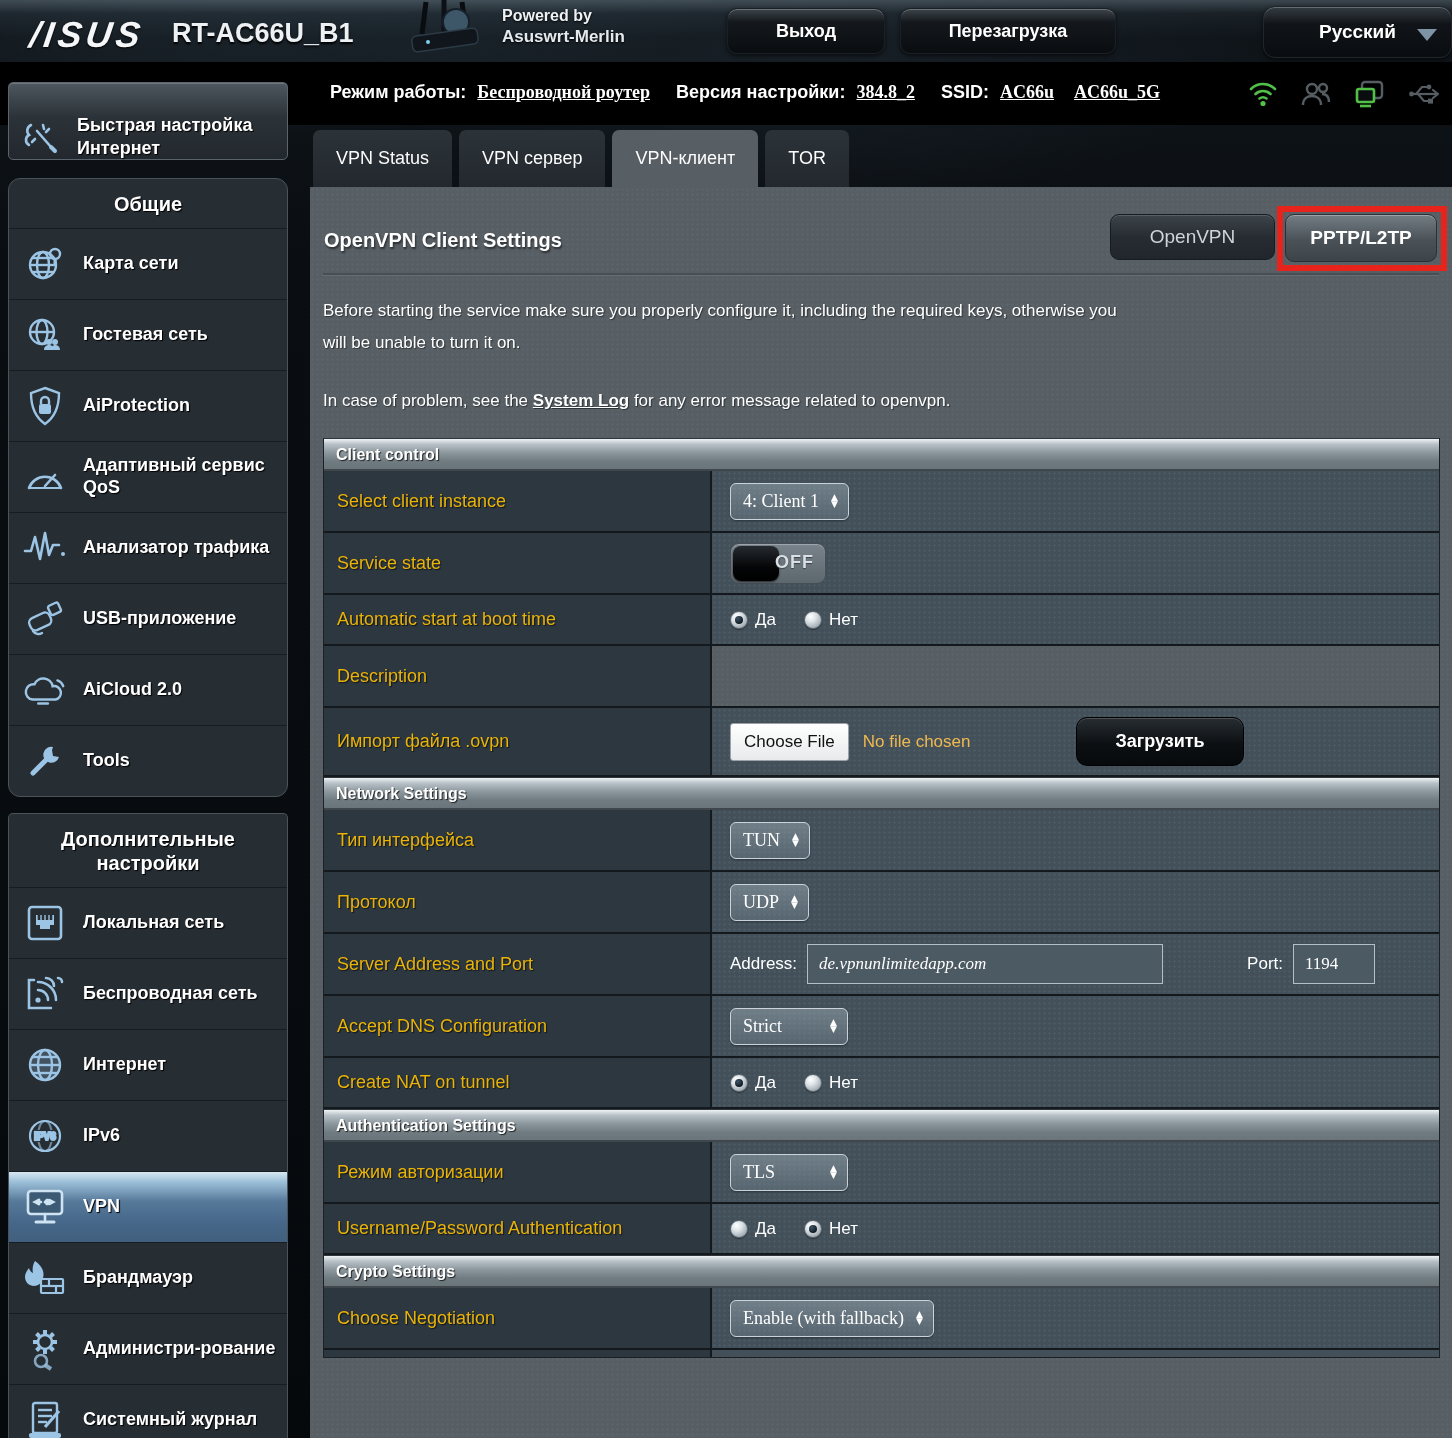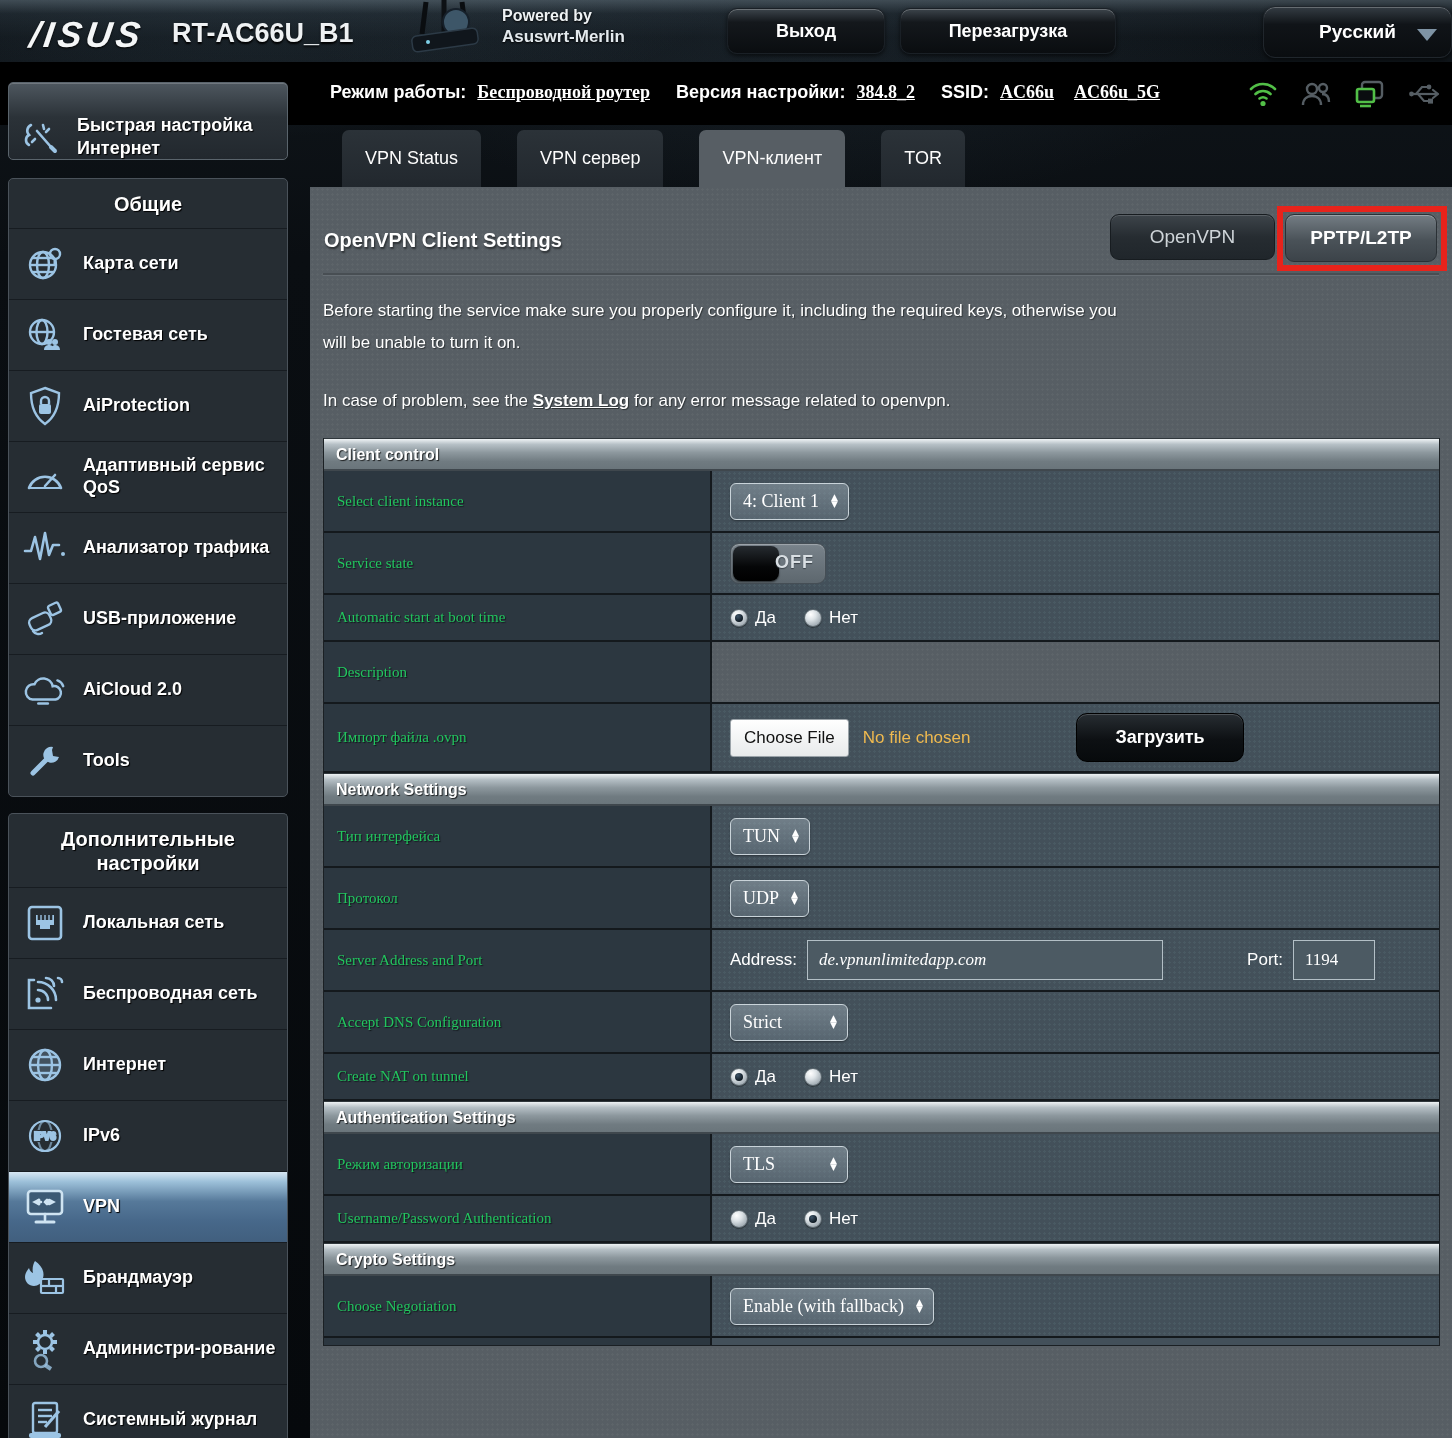--- a/index.html
+++ b/index.html
@@ -44,36 +44,36 @@
   .sb-icons { position:absolute; right:10px; top:18px; display:flex; gap:22px; align-items:center; }
   .sb-icons svg { display:block; }
 
   
   .sidebar { position:absolute; left:8px; top:82px; width:280px; }
   .quick-btn { height:78px; border:1px solid #5a646c; border-radius:5px;
                background:linear-gradient(180deg,#4e575f 0%, #2b3238 45%, #22282e 100%);
                display:flex; align-items:flex-end; gap:14px; padding:0 10px; cursor:pointer;
                box-shadow:inset 0 1px 0 rgba(255,255,255,.2); }
   .quick-btn .txt { font-size:18px; font-weight:bold; line-height:1.25; text-shadow:1px 1px 1px #000; }
-  .side-group { margin-top:18px; background:#262d33; border:1px solid #4a525a; border-radius:5px; overflow:hidden; }
+  .side-group { margin-top:18px; background:#262d33; border:1px solid #4a525a; border-radius:12px; overflow:hidden; }
   .side-group.g2 { margin-top:16px; border-bottom:none; border-radius:5px 5px 0 0; }
   .group-title { text-align:center; font-size:20px; font-weight:bold; padding:13px 6px 12px; color:#fff;
                  text-shadow:1px 1px 1px #000; line-height:1.2; }
   .side-item { display:flex; align-items:center; gap:16px; height:71px; padding:0 8px 0 14px;
                border-top:1px solid #171c21; cursor:pointer; }
   .side-item .label { font-size:18px; font-weight:bold; line-height:1.2; text-shadow:1px 1px 1px #000; }
   .side-item.active { background:linear-gradient(180deg,#d7e7f3 0%, #9cc0d9 14%, #56799a 42%, #47688a 70%, #415f7e 100%); }
   .icn { width:44px; height:44px; flex:0 0 44px; display:flex; align-items:center; justify-content:center; color:#9cc4e4; }
   .icn svg { display:block; }
 
   
   .content { position:absolute; left:310px; top:130px; width:1142px; height:1308px; }
   .tabs { position:absolute; left:3px; top:0; height:57px; display:flex; gap:7px; }
   .tab { padding:0 23px; line-height:57px; font-size:18px; color:#fdfdfd; cursor:pointer;
-         background:linear-gradient(180deg,#2b3238 0%, #22282e 100%); border-radius:7px 7px 0 0;margin-left:29px; }
+         background:linear-gradient(180deg,#2b3238 0%, #22282e 100%); border-radius:7px 7px 0 0; }
   .tab.active { background:#575e64; }
   .panel { position:absolute; left:0; top:57px; width:1142px; height:1251px; background:#575e64;
            background-image:radial-gradient(rgba(255,255,255,.035) 1px, rgba(0,0,0,0) 1.3px);
            background-size:5px 5px; }
   .panel-title { position:absolute; left:14px; top:42px; font-size:20px; font-weight:bold; text-shadow:1px 2px 2px #2a2e31; }
   .mode-btn { position:absolute; top:27px; height:46px; border-radius:9px; text-align:center; line-height:44px;
               font-size:19px; cursor:pointer; }
   .mode-openvpn { left:800px; width:165px; color:#ced4d8;
                   background:linear-gradient(180deg,#3d444a 0%, #262c31 50%, #20262b 100%);
                   border:1px solid #171c20; box-shadow:inset 0 1px 0 rgba(255,255,255,.15); }
@@ -88,22 +88,22 @@
 
   
   .vtable { position:absolute; left:13px; top:251px; width:1117px; border:1px solid #1b2024; border-top:none; }
   .g-header { height:33px; line-height:32px; padding-left:12px; font-size:16px; font-weight:bold; color:#fff;
               text-shadow:1px 1px 1px rgba(0,0,0,.75);
               background:linear-gradient(180deg,#eef2f4 0%, #b6c0c6 18%, #8d989e 45%, #707b81 75%, #6a757b 100%);
               border-top:1px solid #30373c; border-bottom:2px solid #3f474d; }
   .vrow { display:flex; border-bottom:2px solid #14191d; }
   .vrow:last-child { border-bottom:none; }
   .vcell-l { width:388px; flex:0 0 388px; background:#2c3740; padding:19px 10px 19px 13px;
-             font-size:15px; color:#22c55e; display:flex; align-items:center; border-right:2px solid #14191d;
-             text-shadow:1px 1px 1px #11161a;font-family:Liberation Serif, serif; }
+             font-size:18px; color:#eab308; display:flex; align-items:center; border-right:2px solid #14191d;
+             text-shadow:1px 1px 1px #11161a; }
   .vcell-r { flex:1; background-color:#43505a;
              background-image:radial-gradient(rgba(160,220,210,.07) 1px, rgba(0,0,0,0) 1.3px);
              background-size:5px 5px;
              display:flex; align-items:center; padding:9px 18px; gap:10px; }
   .rh62 { min-height:62px; } .rh52 .vcell-l { padding:14px 10px 14px 13px; }
 
   
   .sel { display:inline-flex; align-items:center; gap:12px; padding:7px 10px 7px 12px;
          background:linear-gradient(180deg, rgba(175,190,200,.42), rgba(120,135,147,.38));
          border:1px solid #c9d3d9; border-radius:6px; color:#fff; cursor:pointer;

